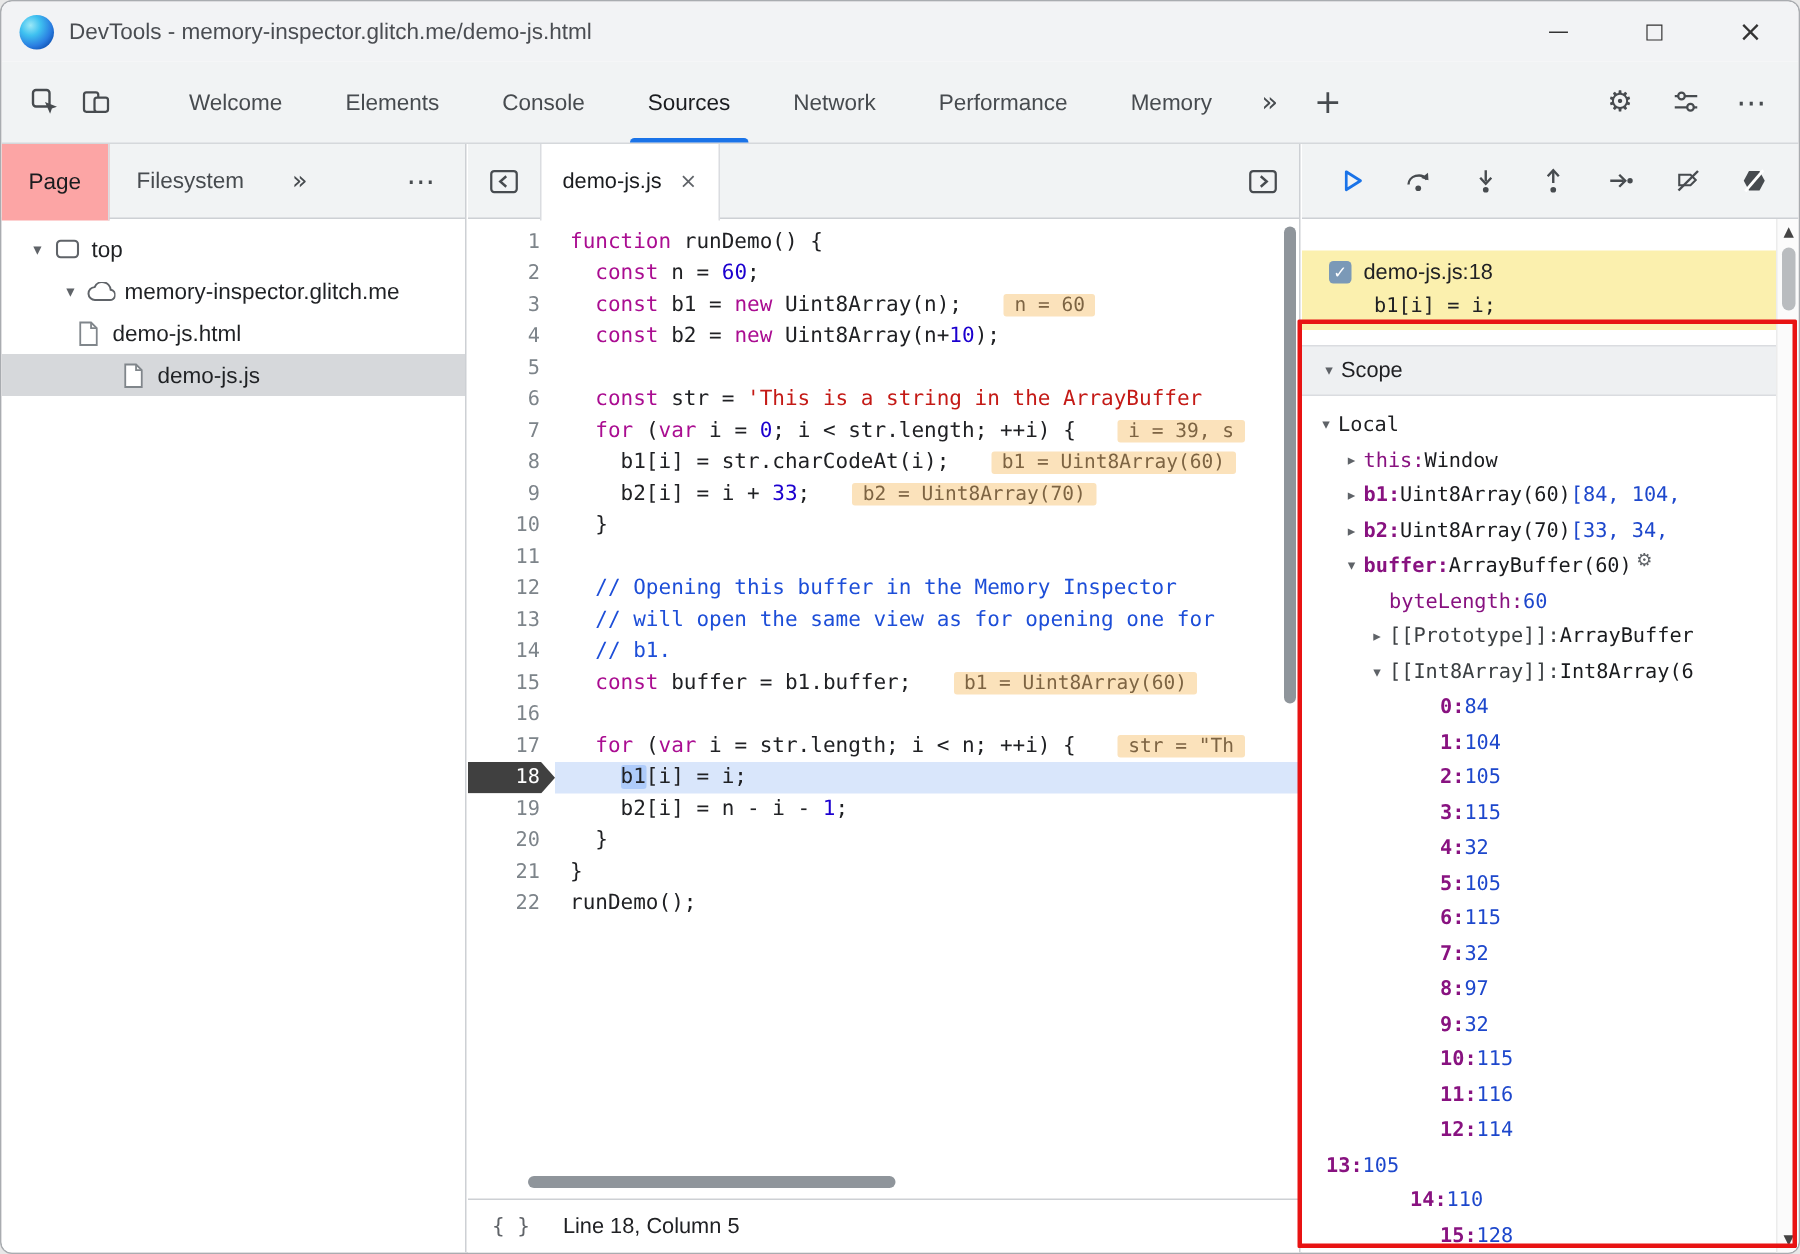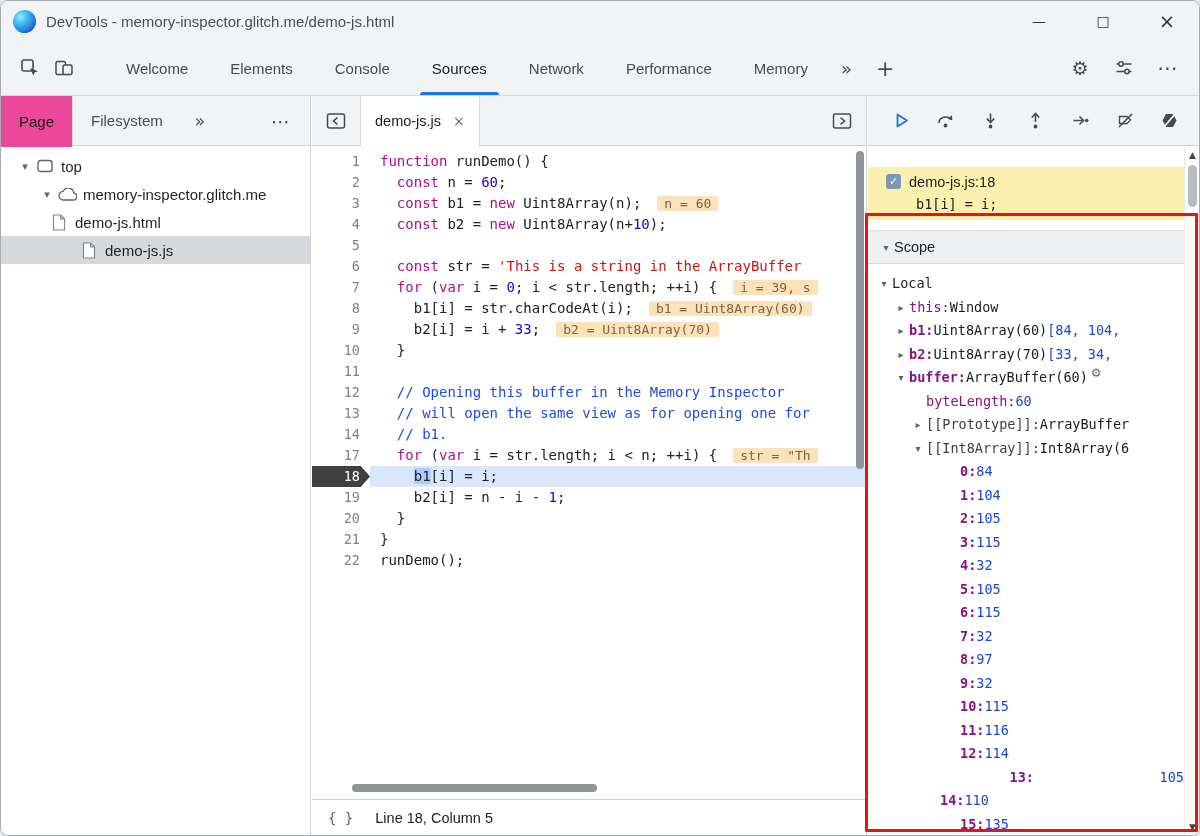--- a/index.html
+++ b/index.html
@@ -37,21 +37,21 @@
 
   
   .sidebar   { position:absolute; left:0;   top:95px; width:310px; bottom:0; background:#fff; border-right:1px solid #cdd0d4; }
   .editor    { position:absolute; left:311px; top:95px; width:555px; bottom:0; background:#fff; border-right:1px solid #cdd0d4; }
   .debugpanel{ position:absolute; left:867px; top:95px; right:0; bottom:0; background:#fff; }
 
   
   .sidebar-tabs { position:relative; height:50px; background:#f1f3f4; border-bottom:1px solid #cdd0d4;
                   display:flex; align-items:center; }
   .side-tab { height:100%; display:flex; align-items:center; padding:0 18px; font-size:15px; color:#474b4f; }
-  .side-tab.active { background:#ec4899; color:#1a1c1f; border-right:1px solid #dadce0; margin-bottom:-1px; height:51px; }
+  .side-tab.active { background:#fca5a5; color:#1a1c1f; border-right:1px solid #dadce0; margin-bottom:-1px; height:51px; }
   .side-glyph { font-family:"DejaVu Sans", sans-serif; color:#474b4f; padding:0 14px; }
   .side-overflow { font-size:17px; }
   .side-more { margin-left:auto; font-size:19px; padding-right:20px; }
   .tree { padding-top:6px; }
   .tree-row { height:28px; display:flex; align-items:center; font-size:15px; color:#1f2124; white-space:nowrap; }
   .tree-row.selected { background:#d6d8db; }
   .tree-arrow { width:16px; display:inline-block; text-align:center; font-family:"DejaVu Sans", sans-serif;
                 font-size:11px; color:#5f6368; flex:0 0 16px; }
   .tree-icon { width:24px; display:flex; justify-content:center; flex:0 0 24px; }
   .tree-label { margin-left:4px; }
@@ -72,21 +72,21 @@
   .gutter-cell.exec { background:#404040; color:#fff;
                clip-path:polygon(0 0, 84% 0, 100% 50%, 84% 100%, 0 100%); }
   .line-content { flex:1; padding-left:10px; min-height:21px; }
   .code-line.current .line-content { background:#d9e6fb; }
   .tok-k { color:#aa0d91; }
   .tok-n { color:#1c00cf; }
   .tok-s { color:#c41a16; }
   .tok-c { color:#1d4ed8; }
   .tok-d { color:#202124; }
   .tok-sel { background:#aecbfa; border-radius:2px; color:#202124; }
-  .tok-hint { margin-left:16px; background:#fbe2bb; color:#7d6443; padding:0 7px; border-radius:2px; font-size:13px; }
+  .tok-hint { margin-left:28px; background:#fbe2bb; color:#7d6443; padding:0 7px; border-radius:2px; font-size:13px; }
 
   .v-scroll-thumb { position:absolute; right:2px; top:55px; width:8px; height:318px; background:#8f959b; border-radius:4px; }
   .h-scroll-thumb { position:absolute; left:40px; top:688px; width:245px; height:8px; background:#8f959b; border-radius:4px; }
 
   .status-bar { position:absolute; left:0; right:0; bottom:0; height:36px; border-top:1px solid #cdd0d4;
                 background:#fff; display:flex; align-items:center; font-size:14.5px; color:#3c4043; }
   .braces { font-family:"DejaVu Sans Mono", monospace; color:#5f6368; margin-left:16px; font-size:14px; }
   .status-pos { margin-left:22px; color:#202124; }
   .status-cov { margin-left:28px; color:#202124;margin-top:48px; }
 
@@ -269,20 +269,22 @@
         <div class="code-line"><div class="gutter-cell">5</div><div class="line-content"></div></div>
         <div class="code-line"><div class="gutter-cell">6</div><div class="line-content"><span class="tok-d">  </span><span class="tok-k">const</span><span class="tok-d"> str = </span><span class="tok-s">'This is a string in the ArrayBuffer</span></div></div>
         <div class="code-line"><div class="gutter-cell">7</div><div class="line-content"><span class="tok-d">  </span><span class="tok-k">for</span><span class="tok-d"> (</span><span class="tok-k">var</span><span class="tok-d"> i = </span><span class="tok-n">0</span><span class="tok-d">; i &lt; str.length; ++i) {</span><span class="tok-hint">i = 39, s</span></div></div>
         <div class="code-line"><div class="gutter-cell">8</div><div class="line-content"><span class="tok-d">    b1[i] = str.charCodeAt(i);</span><span class="tok-hint">b1 = Uint8Array(60)</span></div></div>
         <div class="code-line"><div class="gutter-cell">9</div><div class="line-content"><span class="tok-d">    b2[i] = i + </span><span class="tok-n">33</span><span class="tok-d">;</span><span class="tok-hint">b2 = Uint8Array(70)</span></div></div>
         <div class="code-line"><div class="gutter-cell">10</div><div class="line-content"><span class="tok-d">  }</span></div></div>
         <div class="code-line"><div class="gutter-cell">11</div><div class="line-content"></div></div>
         <div class="code-line"><div class="gutter-cell">12</div><div class="line-content"><span class="tok-c">  // Opening this buffer in the Memory Inspector</span></div></div>
         <div class="code-line"><div class="gutter-cell">13</div><div class="line-content"><span class="tok-c">  // will open the same view as for opening one for</span></div></div>
         <div class="code-line"><div class="gutter-cell">14</div><div class="line-content"><span class="tok-c">  // b1.</span></div></div>
+        <div class="code-line"><div class="gutter-cell">15</div><div class="line-content"><span class="tok-d">  </span><span class="tok-k">const</span><span class="tok-d"> buffer = b1.buffer;</span><span class="tok-hint">b1 = Uint8Array(60)</span></div></div>
+        <div class="code-line"><div class="gutter-cell">16</div><div class="line-content"></div></div>
         <div class="code-line"><div class="gutter-cell">17</div><div class="line-content"><span class="tok-d">  </span><span class="tok-k">for</span><span class="tok-d"> (</span><span class="tok-k">var</span><span class="tok-d"> i = str.length; i &lt; n; ++i) {</span><span class="tok-hint">str = "Th</span></div></div>
         <div class="code-line current"><div class="gutter-cell exec">18</div><div class="line-content"><span class="tok-d">    </span><span class="tok-sel">b1</span><span class="tok-d">[i] = i;</span></div></div>
         <div class="code-line"><div class="gutter-cell">19</div><div class="line-content"><span class="tok-d">    b2[i] = n - i - </span><span class="tok-n">1</span><span class="tok-d">;</span></div></div>
         <div class="code-line"><div class="gutter-cell">20</div><div class="line-content"><span class="tok-d">  }</span></div></div>
         <div class="code-line"><div class="gutter-cell">21</div><div class="line-content"><span class="tok-d">}</span></div></div>
         <div class="code-line"><div class="gutter-cell">22</div><div class="line-content"><span class="tok-d">runDemo();</span></div></div>
       </div>
     <div class="v-scroll-thumb"></div>
     <div class="h-scroll-thumb"></div>
 
@@ -457,34 +459,34 @@
           <div class="scope-row style-index" style="padding-left: 76px;">
             <span class="tree-arrow"></span>
             <span class="scope-name">11: </span>
             <span class="val-num">116</span>
           </div>
           <div class="scope-row style-index" style="padding-left: 76px;">
             <span class="tree-arrow"></span>
             <span class="scope-name">12: </span>
             <span class="val-num">114</span>
           </div>
-          <div class="scope-row style-index" style=" justify-content: space-between;">
+          <div class="scope-row style-index" style="">
             <span class="tree-arrow"></span>
             <span class="scope-name">13: </span>
             <span class="val-num">105</span>
           </div>
           <div class="scope-row style-index" style="padding-left: 56px;">
             <span class="tree-arrow"></span>
             <span class="scope-name">14: </span>
             <span class="val-num">110</span>
           </div>
           <div class="scope-row style-index" style="padding-left: 76px;">
             <span class="tree-arrow"></span>
             <span class="scope-name">15: </span>
-            <span class="val-num">135</span>
+            <span class="val-num">128</span>
           </div>
         </div>
     </div>
 
     <div class="dbg-scrollbar">
       <div class="sb-arrow sb-up">▲</div>
       <div class="sb-thumb"></div>
       <div class="sb-arrow sb-down">▼</div>
     </div>
   </div>

